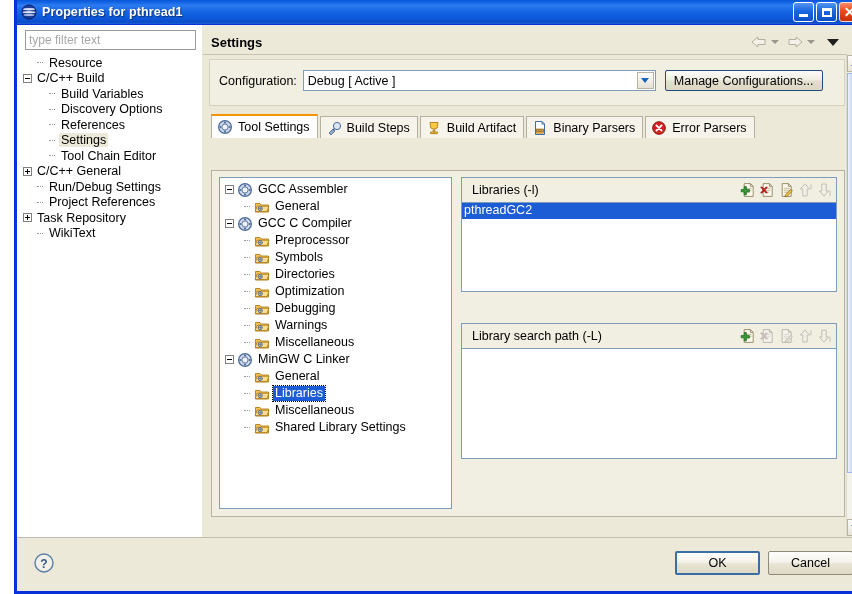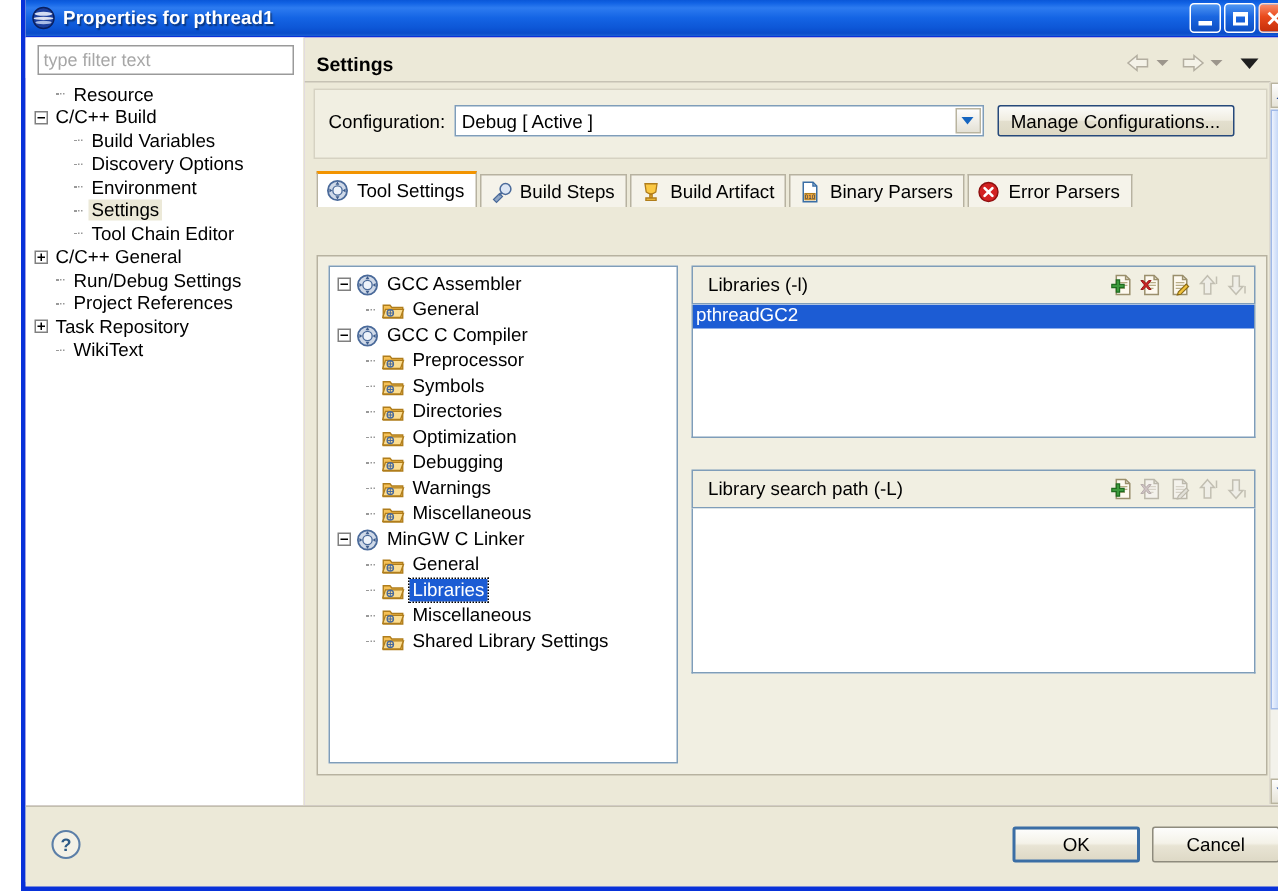--- a/index.html
+++ b/index.html
@@ -421,21 +421,21 @@
             <span class="nav-label">Build Variables</span>
           </div>
           <div class="nav-row">
             <div class="indent" style="width: 24px;"></div>
             <div class="dashlead"></div>
             <span class="nav-label">Discovery Options</span>
           </div>
           <div class="nav-row">
             <div class="indent" style="width: 24px;"></div>
             <div class="dashlead"></div>
-            <span class="nav-label">Environment</span>
+            <span class="nav-label">References</span>
           </div>
           <div class="nav-row">
             <div class="indent" style="width: 24px;"></div>
             <div class="dashlead"></div>
             <span class="nav-label sel">Settings</span>
           </div>
           <div class="nav-row">
             <div class="indent" style="width: 24px;"></div>
             <div class="dashlead"></div>
             <span class="nav-label">Tool Chain Editor</span>
@@ -747,21 +747,21 @@
                     <svg class="tbico" viewBox="0 0 16 16">
                       <path d="M8 14.2 L3.4 9 L5.8 9 L5.8 2 L10.2 2 L10.2 9 L12.6 9 Z" fill="#efeee7" stroke="#c2bfb2" stroke-width="1"></path>
                       <path d="M14 8.6 L14 13.6" stroke="#c2bfb2" stroke-width="1"></path>
                     </svg>
                   </div>
                 </div>
                 <div class="lp-list" style="height: 89px;">
                   <div class="li-row sel">pthreadGC2</div>
                 </div>
               </div>
-              <div class="listpanel" style="margin-top: 21px; border-radius: 28px;">
+              <div class="listpanel" style="margin-top: 31px; border-radius: 28px;">
                 <div class="lp-head">
                   <span class="lp-title">Library search path (-L)</span>
                   <div class="lp-tools">
                     <svg class="tbico" viewBox="0 0 16 16">
                       <path d="M4.2 1.6 L10.4 1.6 L13.2 4.3 L13.2 14.4 L4.2 14.4 Z" fill="#fdf9ef" stroke="#9a8f6c" stroke-width="1"></path>
                       <path d="M10.4 1.6 L10.4 4.3 L13.2 4.3" fill="none" stroke="#9a8f6c" stroke-width="1"></path>
                       <path d="M5.8 6.4 H11.6 M5.8 8.3 H11.6 M5.8 10.2 H10" stroke="#b9ad86" stroke-width="0.8"></path>
                       <path d="M1.2 7.6 H4.2 V4.6 H6.4 V7.6 H9.4 V9.8 H6.4 V12.8 H4.2 V9.8 H1.2 Z" fill="#3c9a3c" stroke="#1f6b1f" stroke-width="0.8"></path>
                     </svg>
                     <svg class="tbico" viewBox="0 0 16 16">

